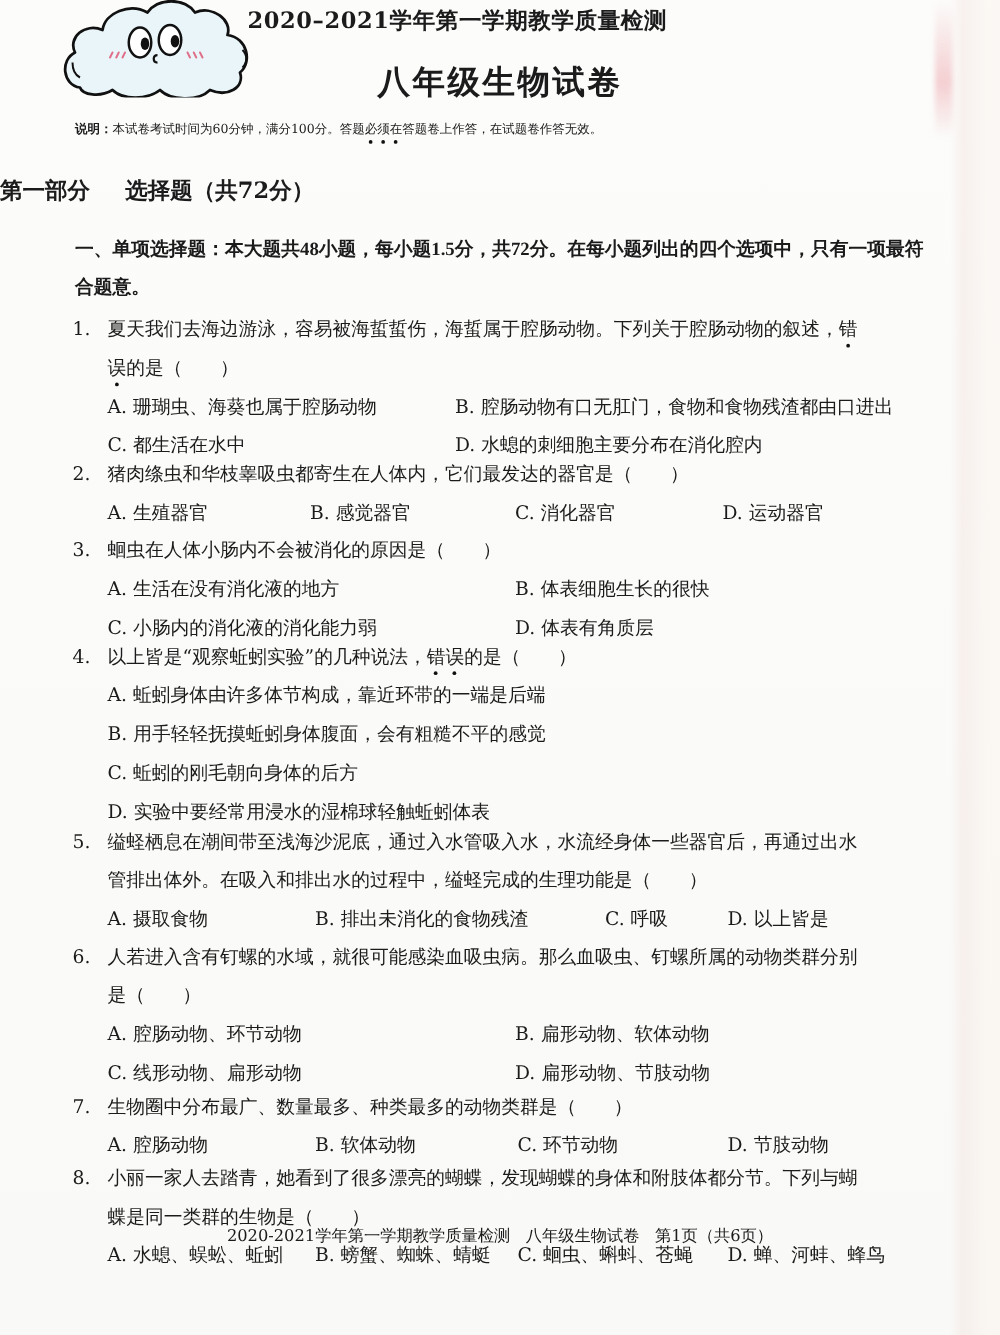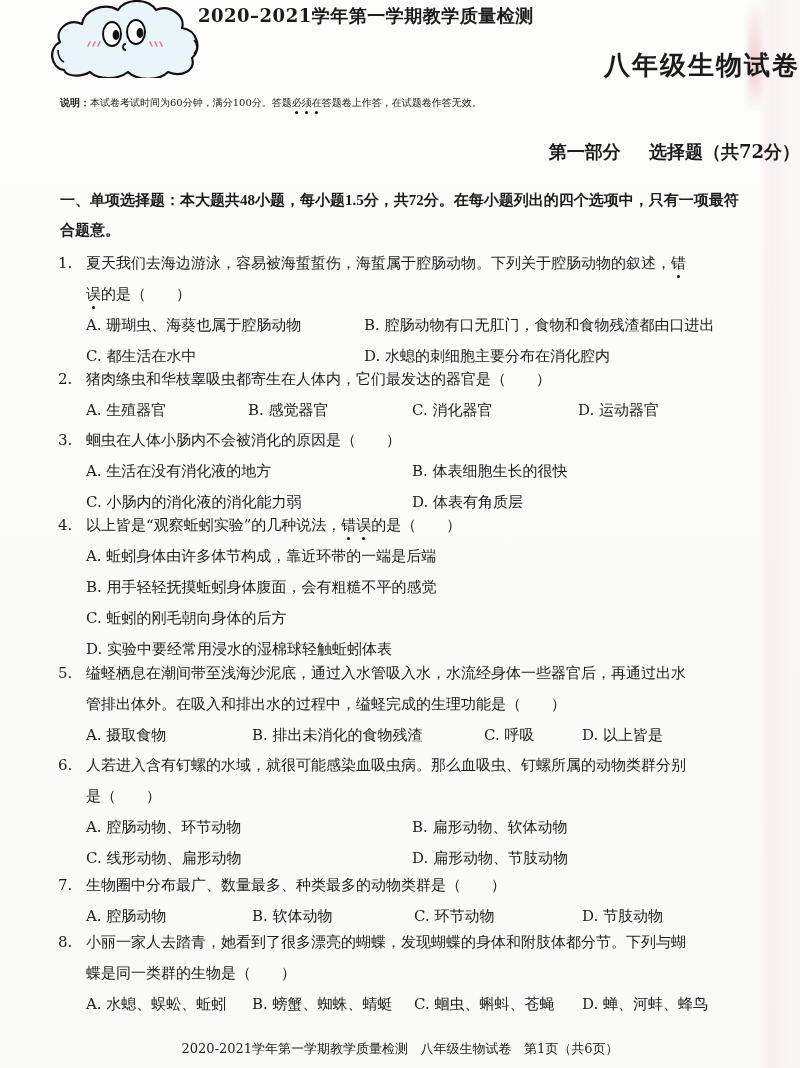--- a/index.html
+++ b/index.html
@@ -19,50 +19,50 @@
     position: absolute; left: 748px; top: 0; width: 14px; height: 110px;
     background: linear-gradient(180deg, rgba(245,200,200,0.0), rgba(238,170,175,0.55) 60%, rgba(245,210,210,0));
     filter: blur(2px);
   }
   .cloud { position: absolute; left: 46px; top: 0; width: 160px; height: 78px; }
   .title1 {
     position: absolute; left: 198px; top: 4px; width: 600px;
     font-size: 18px; font-weight: bold; letter-spacing: 0.5px; white-space: nowrap;
   }
   .title2 {
-    position: absolute; left: 0; right: 0; top: 48px; text-align: right;
+    position: absolute; left: 0; right: 0; top: 48px; text-align: center;
     font-size: 26px; font-weight: bold; letter-spacing: 2px;
     font-family: "DejaVu Sans", "Liberation Sans", sans-serif;
   }
   .note {
     position: absolute; left: 60px; top: 96px; font-size: 10px; white-space: nowrap;
     font-family: "DejaVu Serif", serif;
   }
   .note .lbl { font-weight: bold; }
   .em { position: relative; }
   .em::after {
     content: ""; position: absolute; left: 50%; bottom: -6px; width: 3px; height: 3px;
     margin-left: -1.5px; border-radius: 50%; background: #111;
   }
   .section-title {
-    position: absolute; left: 0; right: 0; top: 140px; text-align: right;
+    position: absolute; left: 0; right: 0; top: 140px; text-align: left;
     font-size: 18px; font-weight: bold; word-spacing: 22px;
   }
   .instr {
     position: absolute; left: 60px; top: 185px; width: 680px;
     font-size: 15px; font-weight: bold; line-height: 30px;
     font-family: Liberation Serif, serif;
   }
   .q { position: absolute; left: 58px; width: 690px; font-size: 15px; line-height: 31px; }
   .q .num { position: absolute; left: 0; top: 0; width: 26px; }
   .q .stem { padding-left: 28px; }
   .opts { position: relative; height: 31px; }
   .opt { position: absolute; top: 0; white-space: nowrap; }
   .footer {
-    position: absolute; left: 0; right: 0; top: 1040px; text-align: center;
+    position: absolute; left: 0; right: 0; top: 980px; text-align: center;
     font-size: 13px; white-space: pre;
   }
 </style>
 </head>
 <body>
 
 <div class="page">
   <div class="pink-streak"></div>
 
   <svg class="cloud" viewBox="0 0 160 78">

